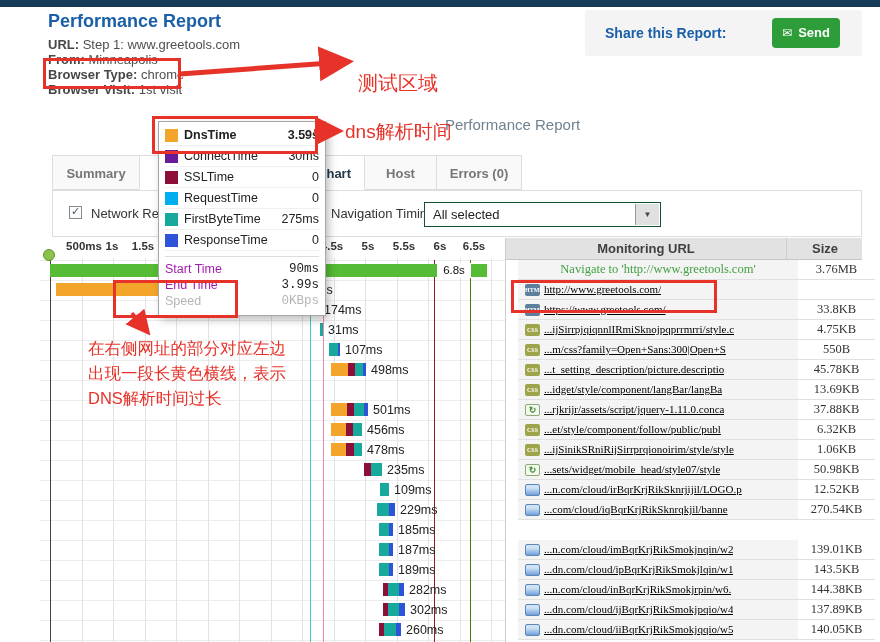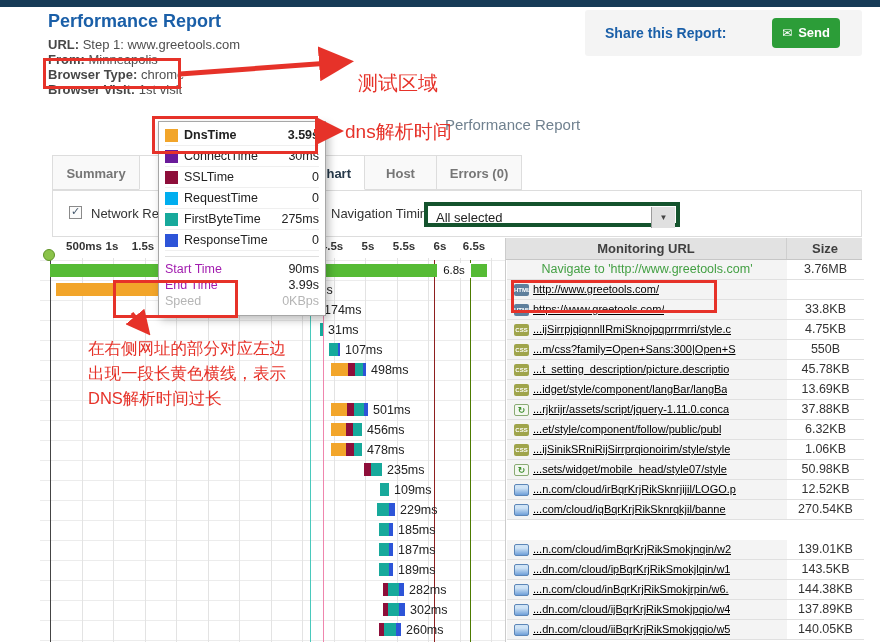--- a/index.html
+++ b/index.html
@@ -25,21 +25,21 @@
   .tab{top:155px;height:35px;line-height:35px;text-align:center;font-size:13px;font-weight:bold;
        color:#767676;background:#f9f9f9;border:1px solid #ddd;box-sizing:border-box;z-index:2;cursor:pointer;}
   .tab.active{background:#fff;color:#26394a;border-bottom-color:#fff;z-index:3;}
   .tab.pad-right{text-align:right;padding-right:13px;}
   
   #filterbar{left:52px;top:190px;width:810px;height:47px;border:1px solid #ddd;background:#fff;box-sizing:border-box;}
   #nr-check{left:16px;top:15px;width:13px;height:13px;border:1px solid #8a8a8a;background:#fbfbfb;box-sizing:border-box;}
   #nr-check::after{content:"✓";position:absolute;left:1px;top:-2px;font-size:11px;color:#44576b;font-weight:bold;}
   #nr-label{left:38px;top:15px;font-size:13px;color:#333;}
   #nt-label{left:278px;top:15px;font-size:13px;color:#333;}
-  #dropdown{left:371px;top:11px;width:256px;height:25px;border:4px solid #14532d;background:#fff;box-sizing:border-box;cursor:pointer;}
+  #dropdown{left:371px;top:11px;width:237px;height:25px;border:1px solid #14532d;background:#fff;box-sizing:border-box;cursor:pointer;}
   #dropdown-value{left:8px;top:0;line-height:23px;font-size:13px;color:#222;}
   #dropdown-arrow{right:1px;top:1px;width:23px;height:21px;background:#e0e0e0;border-left:1px solid #9c9c9c;
                   text-align:center;line-height:21px;font-size:8px;color:#444;}
   
   #chart{left:40px;top:238px;width:465px;height:404px;}
   #grid{left:0;top:20px;right:0;bottom:0;
         background-image:
           repeating-linear-gradient(to right,#e3e3e3 0 1px,transparent 1px 31.5px),
           repeating-linear-gradient(to bottom,#ececec 0 1px,transparent 1px 20px);
         background-position:10px 2px;}
@@ -52,21 +52,21 @@
   .bar div{height:13px;}
   .wlabel{position:absolute;top:0;height:20px;line-height:20px;font-size:12.5px;color:#222;white-space:nowrap;}
   #pagebar{top:26px;height:13px;background:#56bb35;z-index:2;}
   #pagebar-chip{top:25px;width:34px;height:15px;background:#fff;text-align:center;line-height:15px;
                 font-size:11.5px;color:#111;z-index:3;}
   
   #table{left:505px;top:238px;width:357px;height:404px;border-left:1px solid #ccc;box-sizing:border-box;}
   #thead{left:0;top:0;width:100%;height:22px;background:#e2e2e2;border-bottom:1px solid #c6c6c6;box-sizing:border-box;}
   #th-url{left:0;top:0;width:280px;text-align:center;line-height:21px;font-size:13px;font-weight:bold;color:#3f3f3f;}
   #th-size{left:280px;top:0;width:77px;text-align:center;line-height:21px;font-size:13px;font-weight:bold;color:#3f3f3f;border-left:1px solid #cfcfcf;box-sizing:border-box;}
-  .trow{left:1px;width:100%;height:28px;}
+  .trow{left:12px;width:100%;height:28px;font-family:Liberation Serif, serif;}
   .urlcell{position:absolute;left:0;top:0;width:280px;height:20px;background:#f4f4f4;border-bottom:1px solid #e0e0e0;box-sizing:border-box;}
   .sizecell{position:absolute;left:280px;top:0;width:77px;height:20px;background:#fff;border-bottom:1px solid #e0e0e0;
             box-sizing:border-box;text-align:center;line-height:19px;font-size:12.5px;color:#333;}
   .urllink{position:absolute;left:26px;top:0;max-width:250px;line-height:19px;font-size:11px;color:#000000;
            text-decoration:underline;white-space:nowrap;overflow:hidden;cursor:pointer;}
   .navtext{position:absolute;left:0;top:0;width:100%;text-align:center;line-height:19px;font-size:12.5px;color:#44a044;}
   .ic{position:absolute;left:7px;top:4px;width:15px;height:12px;border-radius:2px;font-size:6px;color:#fff;
       text-align:center;line-height:12px;font-weight:bold;box-sizing:border-box;}
   .ic-html{background:#5e7f9c;}
   .ic-css{background:#9fa44b;}
@@ -76,21 +76,21 @@
   #tooltip{left:158px;top:121px;width:154px;background:#fff;border:1px solid #a7a7a7;
            box-shadow:3px 4px 8px rgba(0,0,0,.25);padding:3px 6px 6px 6px;z-index:40;}
   .tt-row{display:flex;align-items:center;height:20px;border-bottom:1px solid #efefef;}
   .tt-row .chip{width:13px;height:13px;margin-right:6px;flex:none;}
   .tt-row .nm{flex:1;font-size:12.5px;color:#222;white-space:nowrap;}
   .tt-row .vl{font-size:12.5px;color:#222;white-space:nowrap;}
   .tt-row.hl .nm,.tt-row.hl .vl{font-weight:bold;}
   #tt-div{margin:5px 0 4px 0;border-top:1px solid #ddd;}
   .tt-sum{display:flex;height:16px;align-items:center;}
   .tt-sum .nm{flex:1;font-size:12.5px;color:#a21caf;}
-  .tt-sum .vl{font-size:12.5px;color:#222;}
+  .tt-sum .vl{font-size:12.5px;color:#222;font-family:Liberation Mono, monospace;}
   .tt-sum.muted .nm,.tt-sum.muted .vl{color:#b5b5b5;}
   
   .rbox{border:3px solid #e63229;z-index:50;pointer-events:none;}
   .rtext{color:#e63229;z-index:51;pointer-events:none;}
   #annot-svg{left:0;top:0;width:880px;height:642px;z-index:49;pointer-events:none;}
 </style>
 </head>
 <body>
 
 <div class="abs" id="topbar"></div>

